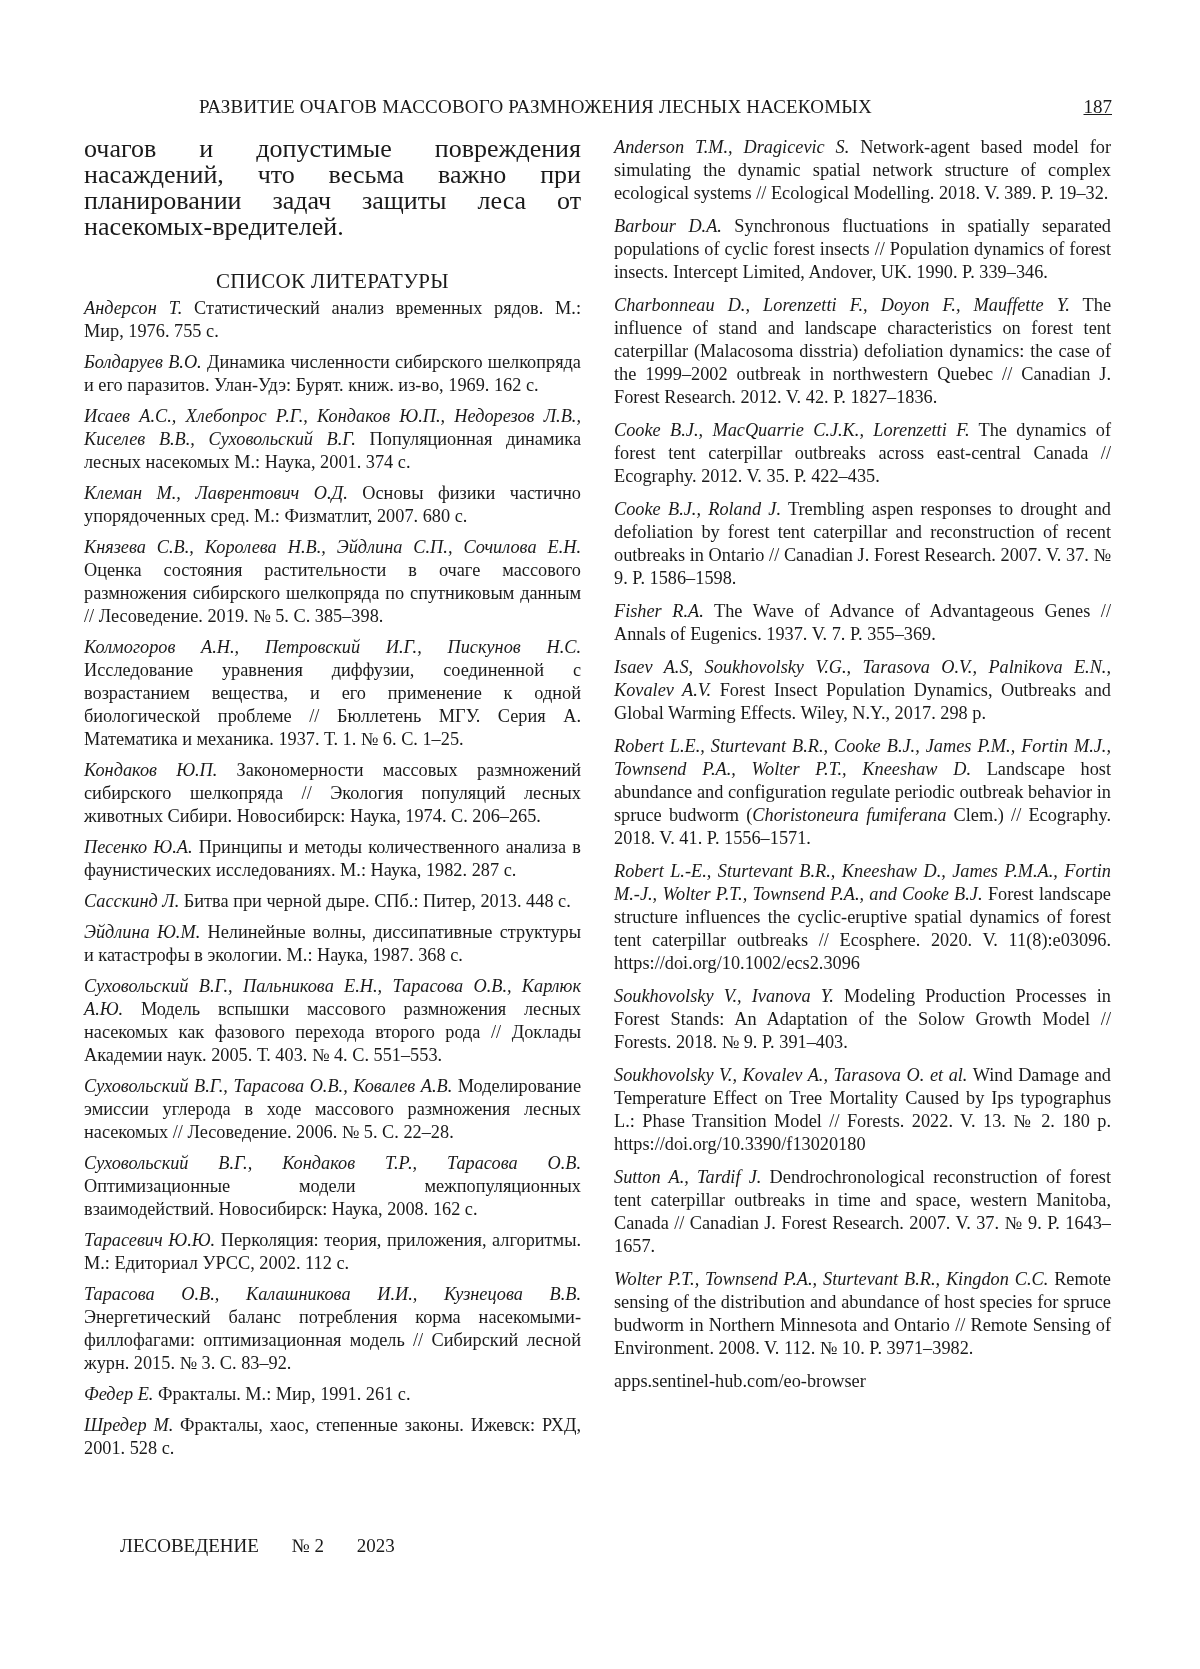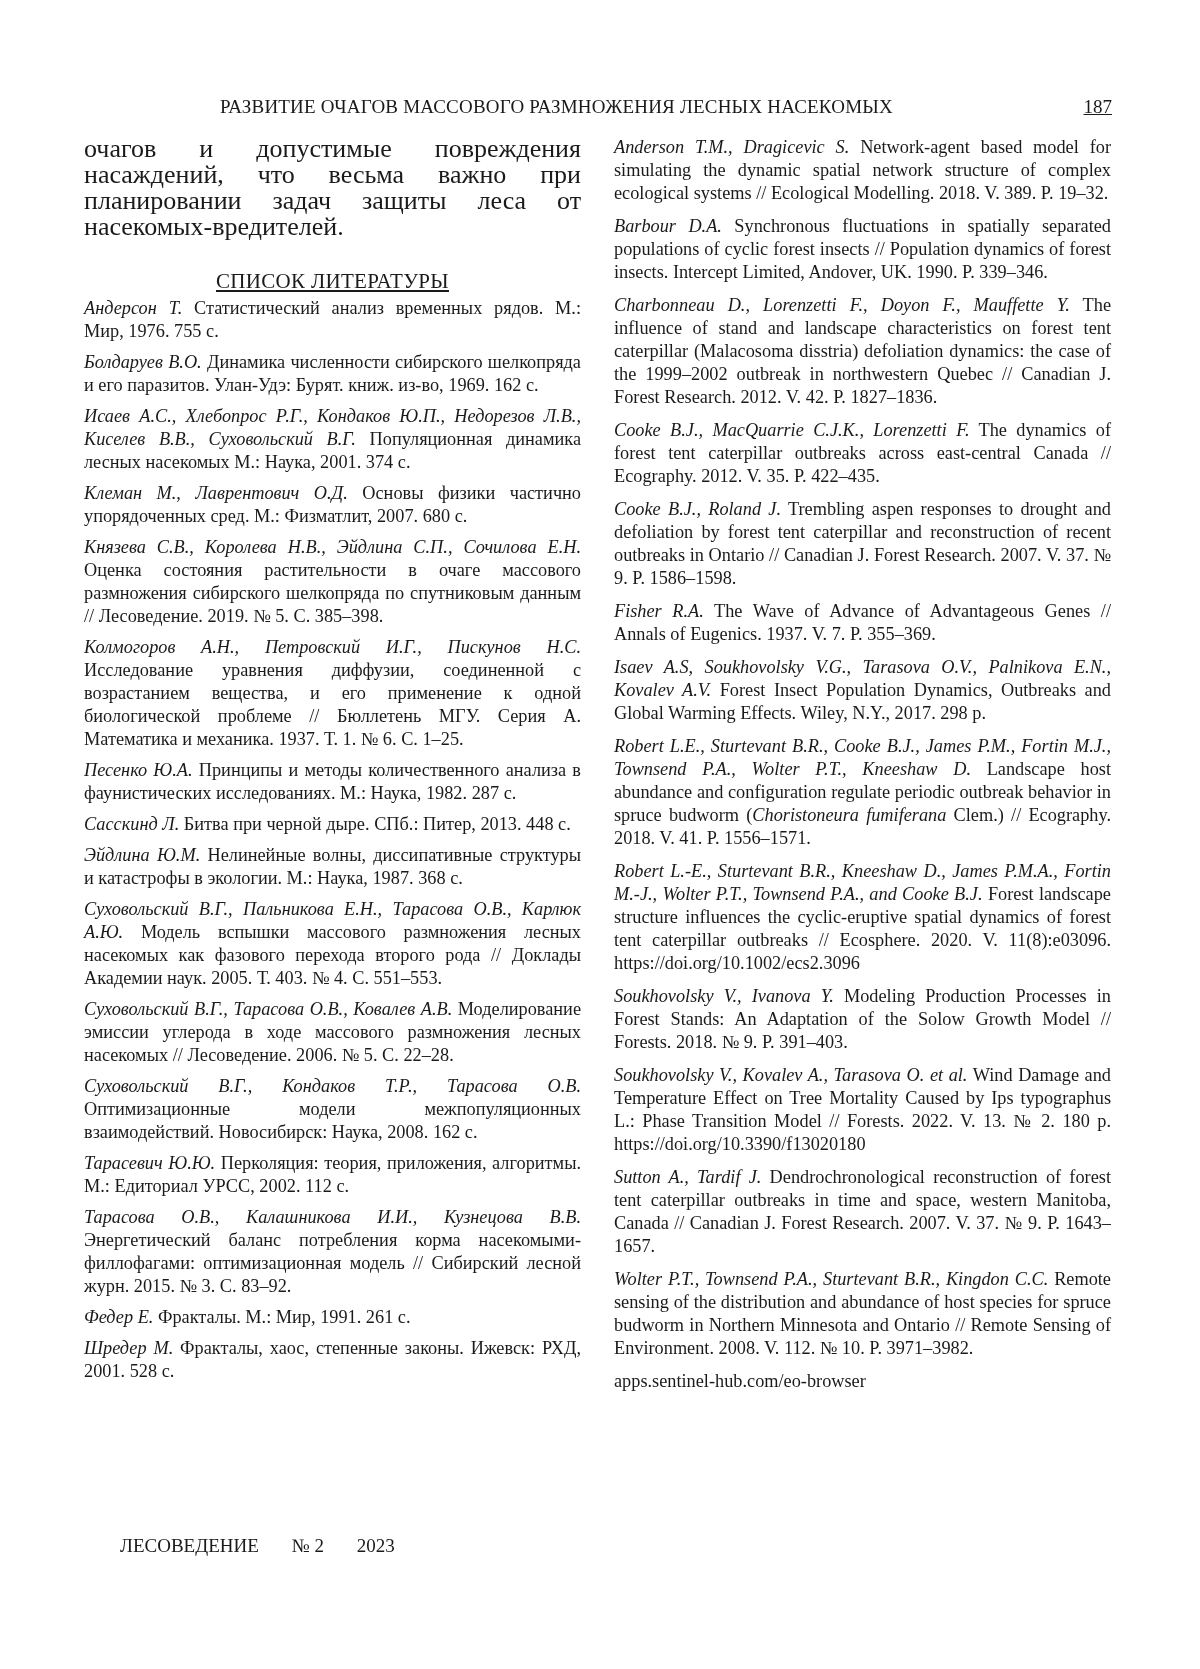--- a/index.html
+++ b/index.html
@@ -1,25 +1,25 @@
 <!DOCTYPE html>
 <html><head>
 <meta charset="utf-8">
 <style>
   html, body { margin: 0; padding: 0; background: #fff; }
   body { width: 1200px; height: 1669px; position: relative; overflow: hidden;
          font-family: "Liberation Serif", "DejaVu Serif", serif; color: #1a1a1a; }
   .running-head { position: absolute; top: 96px; left: 84px; width: 1028px; height: 24px; }
-  .running-title { position: absolute; left: 136px; top: 0; font-size: 19px; letter-spacing: 0.2px; }
+  .running-title { position: absolute; left: 115px; top: 0; font-size: 19px; letter-spacing: 0.2px; }
   .page-num { position: absolute; right: 0; top: 0; font-size: 19px; text-decoration: underline; }
   .col { position: absolute; top: 136px; width: 497px; font-size: 18.3px; line-height: 23px; text-align: justify; }
   .col.left { left: 84px; }
   .col.right { left: 614px; }
   .intro { margin: 0 0 30px 0; font-size: 26px; line-height: 26px; }
-  .refs-title { text-align: center; font-size: 21px; margin: 0 0 4px 0; letter-spacing: 0.3px; text-decoration: underline; }
+  .refs-title { text-align: center; font-size: 21px; margin: 0 0 4px 0; letter-spacing: 0.3px; }
   .ref { margin: 0 0 8px 0; hyphens: auto; }
   .col.right .ref { margin-bottom: 10px; }
   .ref i { font-style: italic; }
   .url-ref { margin-top: 4px; }
   .footer { position: absolute; top: 1535px; left: 120px; font-size: 19px; }
   .footer span { margin-right: 28px; }
 </style>
 </head>
 <body>
 
@@ -31,20 +31,21 @@
 <div class="col left">
   <p class="intro">очагов и допустимые повреждения насаждений, что весьма важно при планировании задач защиты леса от насекомых-вредителей.</p>
   <div class="refs-title">СПИСОК ЛИТЕРАТУРЫ</div>
   <div id="left-refs">
       <div class="ref" lang="ru"><i>Андерсон Т.</i> <span>Статистический анализ временных рядов. М.: Мир, 1976. 755 с.</span></div>
       <div class="ref" lang="ru"><i>Болдаруев В.О.</i> <span>Динамика численности сибирского шелкопряда и его паразитов. Улан-Удэ: Бурят. книж. из-во, 1969. 162 с.</span></div>
       <div class="ref" lang="ru"><i>Исаев А.С., Хлебопрос Р.Г., Кондаков Ю.П., Недорезов Л.В., Киселев В.В., Суховольский В.Г.</i> <span>Популяционная динамика лесных насекомых М.: Наука, 2001. 374 с.</span></div>
       <div class="ref" lang="ru"><i>Клеман М., Лаврентович О.Д.</i> <span>Основы физики частично упорядоченных сред. М.: Физматлит, 2007. 680 с.</span></div>
       <div class="ref" lang="ru"><i>Князева С.В., Королева Н.В., Эйдлина С.П., Сочилова Е.Н.</i> <span>Оценка состояния растительности в очаге массового размножения сибирского шелкопряда по спутниковым данным // Лесоведение. 2019. № 5. С. 385–398.</span></div>
       <div class="ref" lang="ru"><i>Колмогоров А.Н., Петровский И.Г., Пискунов Н.С.</i> <span>Исследование уравнения диффузии, соединенной с возрастанием вещества, и его применение к одной биологической проблеме // Бюллетень МГУ. Серия А. Математика и механика. 1937. Т. 1. № 6. С. 1–25.</span></div>
+      <div class="ref" lang="ru"><i>Кондаков Ю.П.</i> <span>Закономерности массовых размножений сибирского шелкопряда // Экология популяций лесных животных Сибири. Новосибирск: Наука, 1974. С. 206–265.</span></div>
       <div class="ref" lang="ru"><i>Песенко Ю.А.</i> <span>Принципы и методы количественного анализа в фаунистических исследованиях. М.: Наука, 1982. 287 с.</span></div>
       <div class="ref" lang="ru"><i>Сасскинд Л.</i> <span>Битва при черной дыре. СПб.: Питер, 2013. 448 с.</span></div>
       <div class="ref" lang="ru"><i>Эйдлина Ю.М.</i> <span>Нелинейные волны, диссипативные структуры и катастрофы в экологии. М.: Наука, 1987. 368 с.</span></div>
       <div class="ref" lang="ru"><i>Суховольский В.Г., Пальникова Е.Н., Тарасова О.В., Карлюк А.Ю.</i> <span>Модель вспышки массового размножения лесных насекомых как фазового перехода второго рода // Доклады Академии наук. 2005. Т. 403. № 4. С. 551–553.</span></div>
       <div class="ref" lang="ru"><i>Суховольский В.Г., Тарасова О.В., Ковалев А.В.</i> <span>Моделирование эмиссии углерода в ходе массового размножения лесных насекомых // Лесоведение. 2006. № 5. С. 22–28.</span></div>
       <div class="ref" lang="ru"><i>Суховольский В.Г., Кондаков Т.Р., Тарасова О.В.</i> <span>Оптимизационные модели межпопуляционных взаимодействий. Новосибирск: Наука, 2008. 162 с.</span></div>
       <div class="ref" lang="ru"><i>Тарасевич Ю.Ю.</i> <span>Перколяция: теория, приложения, алгоритмы. М.: Едиториал УРСС, 2002. 112 с.</span></div>
       <div class="ref" lang="ru"><i>Тарасова О.В., Калашникова И.И., Кузнецова В.В.</i> <span>Энергетический баланс потребления корма насекомыми-филлофагами: оптимизационная модель // Сибирский лесной журн. 2015. № 3. С. 83–92.</span></div>
       <div class="ref" lang="ru"><i>Федер Е.</i> <span>Фракталы. М.: Мир, 1991. 261 с.</span></div>
       <div class="ref" lang="ru"><i>Шредер М.</i> <span>Фракталы, хаос, степенные законы. Ижевск: РХД, 2001. 528 с.</span></div>

